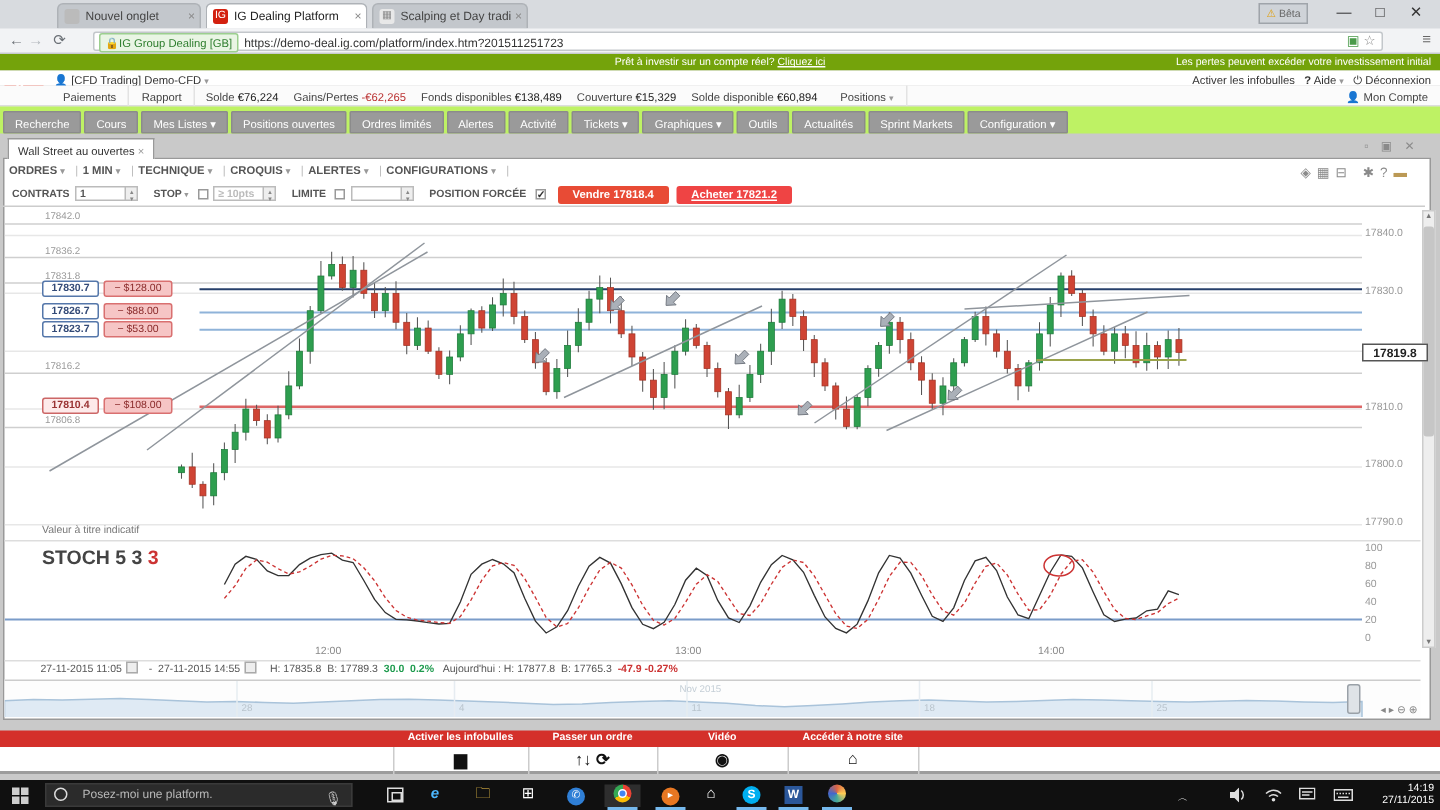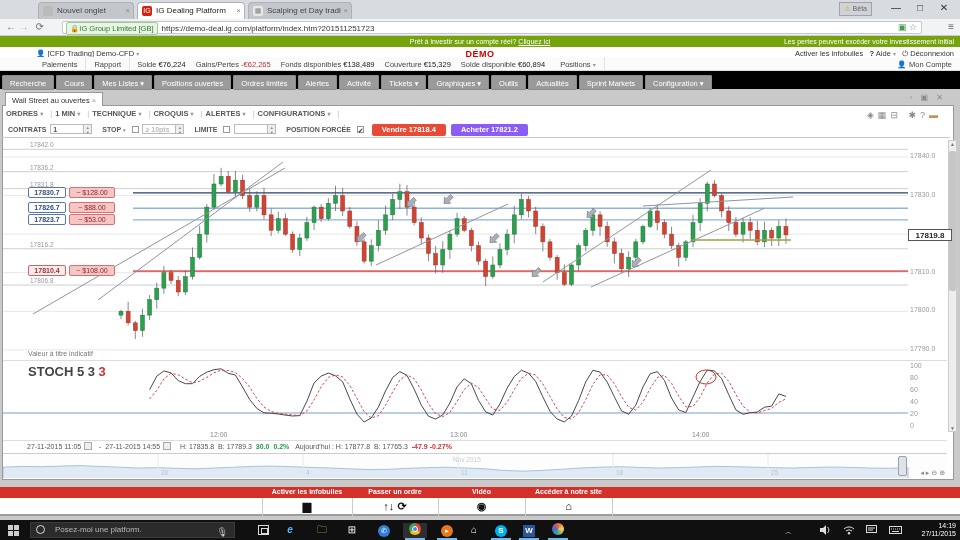--- a/index.html
+++ b/index.html
@@ -26,41 +26,41 @@
   .banner { position:absolute; left:0; top:36px; width:960px; height:11px; background:#74a30b; color:#fff; font-size:7px; line-height:11px; }
   .hdr { position:absolute; left:0; top:47px; width:960px; height:10px; background:#fff; font-size:7.5px; color:#333; }
   .iglogo { position:absolute; left:3px; top:49px; width:26px; height:20px; background:#d3200f; color:#fff; font-weight:bold; font-size:11px; text-align:center; line-height:20px; border-radius:2px; }
   .demo { position:absolute; left:0; width:960px; text-align:center; top:49px; color:#cc0000; font-weight:bold; font-size:9px; letter-spacing:.5px; }
   .acct { position:absolute; left:0; top:57px; width:960px; height:14px; background:#fbfbfb; border-bottom:1px solid #ddd; font-size:7.5px; color:#444; }
   .acct .item { display:inline-block; padding:3px 8px; border-right:1px solid #e3e3e3; cursor:default; }
   .acct .stat { display:inline-block; padding:3px 5px; }
   .acct .stat b { font-weight:normal; color:#222;margin-top:34px; }
 
   
-  .mainnav { position:absolute; left:0; top:71px; width:960px; height:18px; background:#000000; padding:1px 0 0 2px; }
+  .mainnav { position:absolute; left:0; top:71px; width:960px; height:18px; background:#bef264; padding:1px 0 0 2px; }
   .mainnav .nbtn { display:inline-block; height:15px; background:#9a9a9a; color:#fff; font-size:7.5px; line-height:15px; padding:0 7px; margin-right:2px; border-radius:1px; border:1px solid #8b8b8b; cursor:pointer; }
 
   
   .paneltab { position:absolute; left:5px; top:92px; height:14px; background:#fff; border:1px solid #999; border-bottom:none; font-size:7.5px; color:#333; padding:3px 6px 0 6px; z-index:3; }
   .panel { position:absolute; left:2px; top:105px; width:952px; height:375px; background:#fff; border:1px solid #999; }
   .ptr-icons { position:absolute; right:14px; top:93px; font-size:8px; color:#8a8a8a; letter-spacing:3px; }
   .tool-icons { position:absolute; right:18px; top:110px; font-size:9px; color:#8a8a8a; letter-spacing:4px; }
   .toolbar { position:absolute; left:6px; top:109px; height:13px; font-size:7.5px; font-weight:bold; color:#555; }
   .toolbar .titem { display:inline-block; margin-right:4px; cursor:pointer; }
   .toolbar .caret { color:#999; font-size:6px; }
   .toolbar .sep { color:#bbb; margin:0 3px; font-weight:normal; }
   .orderrow { position:absolute; left:0px; top:122px; width:950px; height:16px; border-bottom:1px solid #ccc; font-size:7px; font-weight:bold; color:#555; }
   .orderrow .lbl { display:inline-block; margin:0 2px 0 8px; line-height:16px; vertical-align:top; }
   .mini-input { display:inline-block; width:34px; height:10px; margin-top:2px; border:1px solid #bbb; background:#fff; font-size:7px; color:#555; padding-left:2px; vertical-align:top; line-height:10px; }
   .mini-input.gray { color:#bbb; }
   .spin { display:inline-block; width:8px; height:10px; margin-top:2px; border:1px solid #bbb; border-left:none; background:#eee; font-size:4px; color:#888; text-align:center; line-height:5px; vertical-align:top; }
   .cbx { display:inline-block; width:7px; height:7px; border:1px solid #999; background:#fff; margin:4px 2px 0 2px; vertical-align:top; font-size:7px; line-height:7px; color:#333; text-align:center; }
   .btn-sell,.btn-buy { display:inline-block; height:12px; margin:2px 1px 0 4px; color:#fff; font-size:7.5px; font-weight:bold; line-height:12px; padding:0 10px; border-radius:2px; cursor:pointer; vertical-align:top; }
   .btn-sell { background:#e84b35; }
-  .btn-buy  { background:#8b5cf6; margin-left:2px; }
+  .btn-buy  { background:#ef4444; margin-left:2px;text-decoration:underline; }
 
   
   .chartwrap { position:absolute; left:3px; top:138px; width:944px; height:222px; overflow:hidden; }
   .stochwrap { position:absolute; left:3px; top:360px; width:944px; height:70px; border-top:1px solid #ddd; overflow:hidden; }
   .axis-lbl { position:absolute; font-size:7px; color:#999; }
   .cur-price { position:absolute; left:908px; top:229px; width:44px; height:12px; background:#fff; border:1px solid #555; font-size:8px; font-weight:bold; color:#222; text-align:center; line-height:11px; z-index:4; }
   .lvl-lbl { position:absolute; font-size:6.5px; color:#999; }
   .order-box { position:absolute; height:11px; font-size:7px; line-height:10px; z-index:3; }
   .order-box .price { display:inline-block; width:38px; height:11px; background:#fff; border:1px solid #5577aa; color:#334a77; text-align:center; border-radius:2px; font-weight:bold; vertical-align:top;}
   .order-box .pl { display:inline-block; min-width:46px; height:11px; background:#f6c5c5; border:1px solid #d97070; color:#8a2a2a; text-align:center; border-radius:2px; margin-left:3px; vertical-align:top; padding:0 2px;}
@@ -132,21 +132,21 @@
     </div>
   </div>
 
   <div class="urlbar">
     <span class="navarrows">
       <span>←</span>
       <span style="color:#b6babf;">→</span>
       <span style="margin-left:4px;">⟳</span>
     </span>
     <div class="omnibox">
-      <span class="sslbadge">🔒<span>IG Group Limited [GB]</span></span><span>https://demo-deal.ig.com/platform/index.htm?201511251723</span>
+      <span class="sslbadge">🔒<span>IG Group Dealing [GB]</span></span><span>https://demo-deal.ig.com/platform/index.htm?201511251723</span>
       <span class="omni-icons">
         <span style="color:#4a9b4a;">▣</span>
         <span>☆</span>
       </span>
     </div>
     <span class="menu-ic">≡</span>
   </div>
 
   <div class="banner">
     <span style="position:absolute;left:0;width:960px;text-align:center;">
@@ -158,21 +158,20 @@
 
   <div class="iglogo">IG</div>
   <div class="hdr">
     <span style="position:absolute;left:36px;top:2px;">👤 <span>[CFD Trading] Demo-CFD</span> <span style="color:#999;font-size:6px;">▾</span></span>
     <span style="position:absolute;right:6px;top:2px;">
       <span>Activer les infobulles</span> &nbsp;
       <b>?</b> <span>Aide</span> <span style="color:#999;font-size:6px;">▾</span> &nbsp;
       <span>⏻</span> <span>Déconnexion</span>
     </span>
   </div>
-  <div class="demo">DÉMO</div>
 
   <div class="acct">
     <span style="margin-left:34px;" id="acct-items"><span class="item">Paiements</span><span class="item">Rapport</span></span>
     <span id="acct-stats"><span class="stat">Solde <b>€76,224</b></span><span class="stat">Gains/Pertes <b style="color: rgb(187, 51, 51);">-€62,265</b></span><span class="stat">Fonds disponibles <b>€138,489</b></span><span class="stat">Couverture <b>€15,329</b></span><span class="stat">Solde disponible <b>€60,894</b></span></span>
     <span class="item"><span>Positions</span> <span style="color:#999;font-size:6px;">▾</span></span>
     <span style="position:absolute;right:8px;top:3px;">👤 <span>Mon Compte</span></span>
   </div>
 
   <div class="mainnav" id="mainnav"><span class="nbtn">Recherche</span><span class="nbtn">Cours</span><span class="nbtn">Mes Listes ▾</span><span class="nbtn">Positions ouvertes</span><span class="nbtn">Ordres limités</span><span class="nbtn">Alertes</span><span class="nbtn">Activité</span><span class="nbtn">Tickets ▾</span><span class="nbtn">Graphiques ▾</span><span class="nbtn">Outils</span><span class="nbtn">Actualités</span><span class="nbtn">Sprint Markets</span><span class="nbtn">Configuration ▾</span></div>
 

